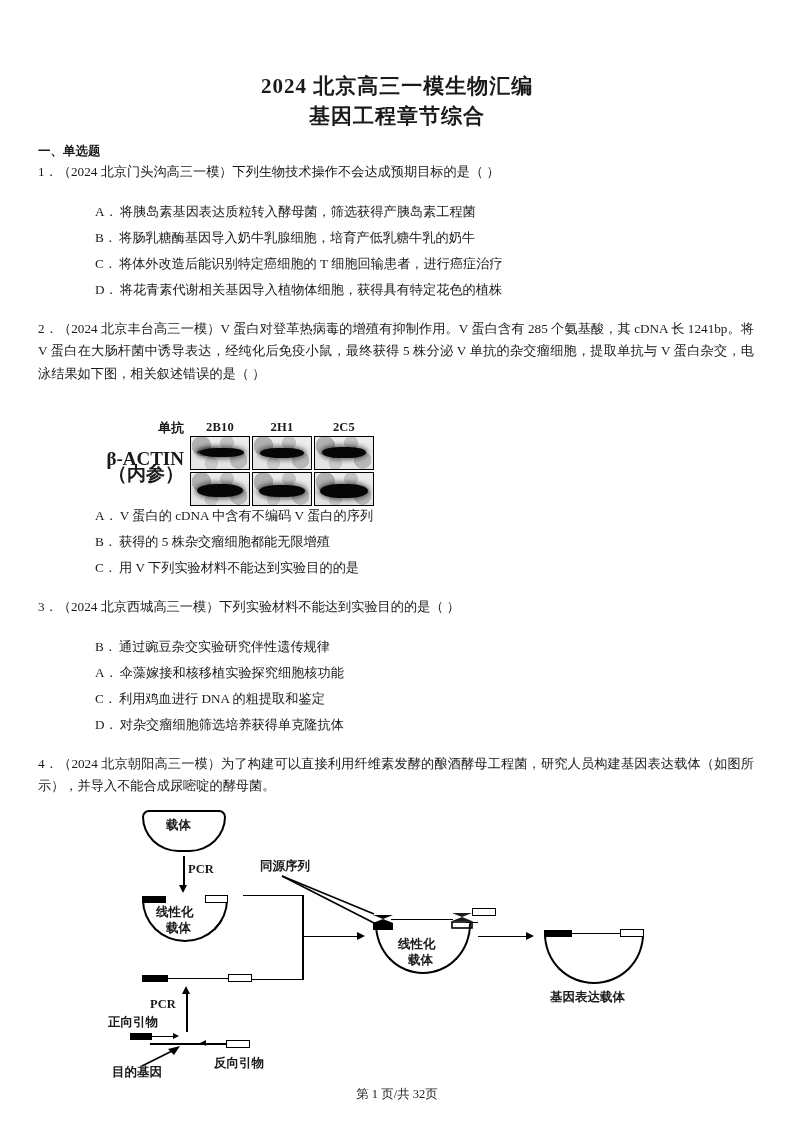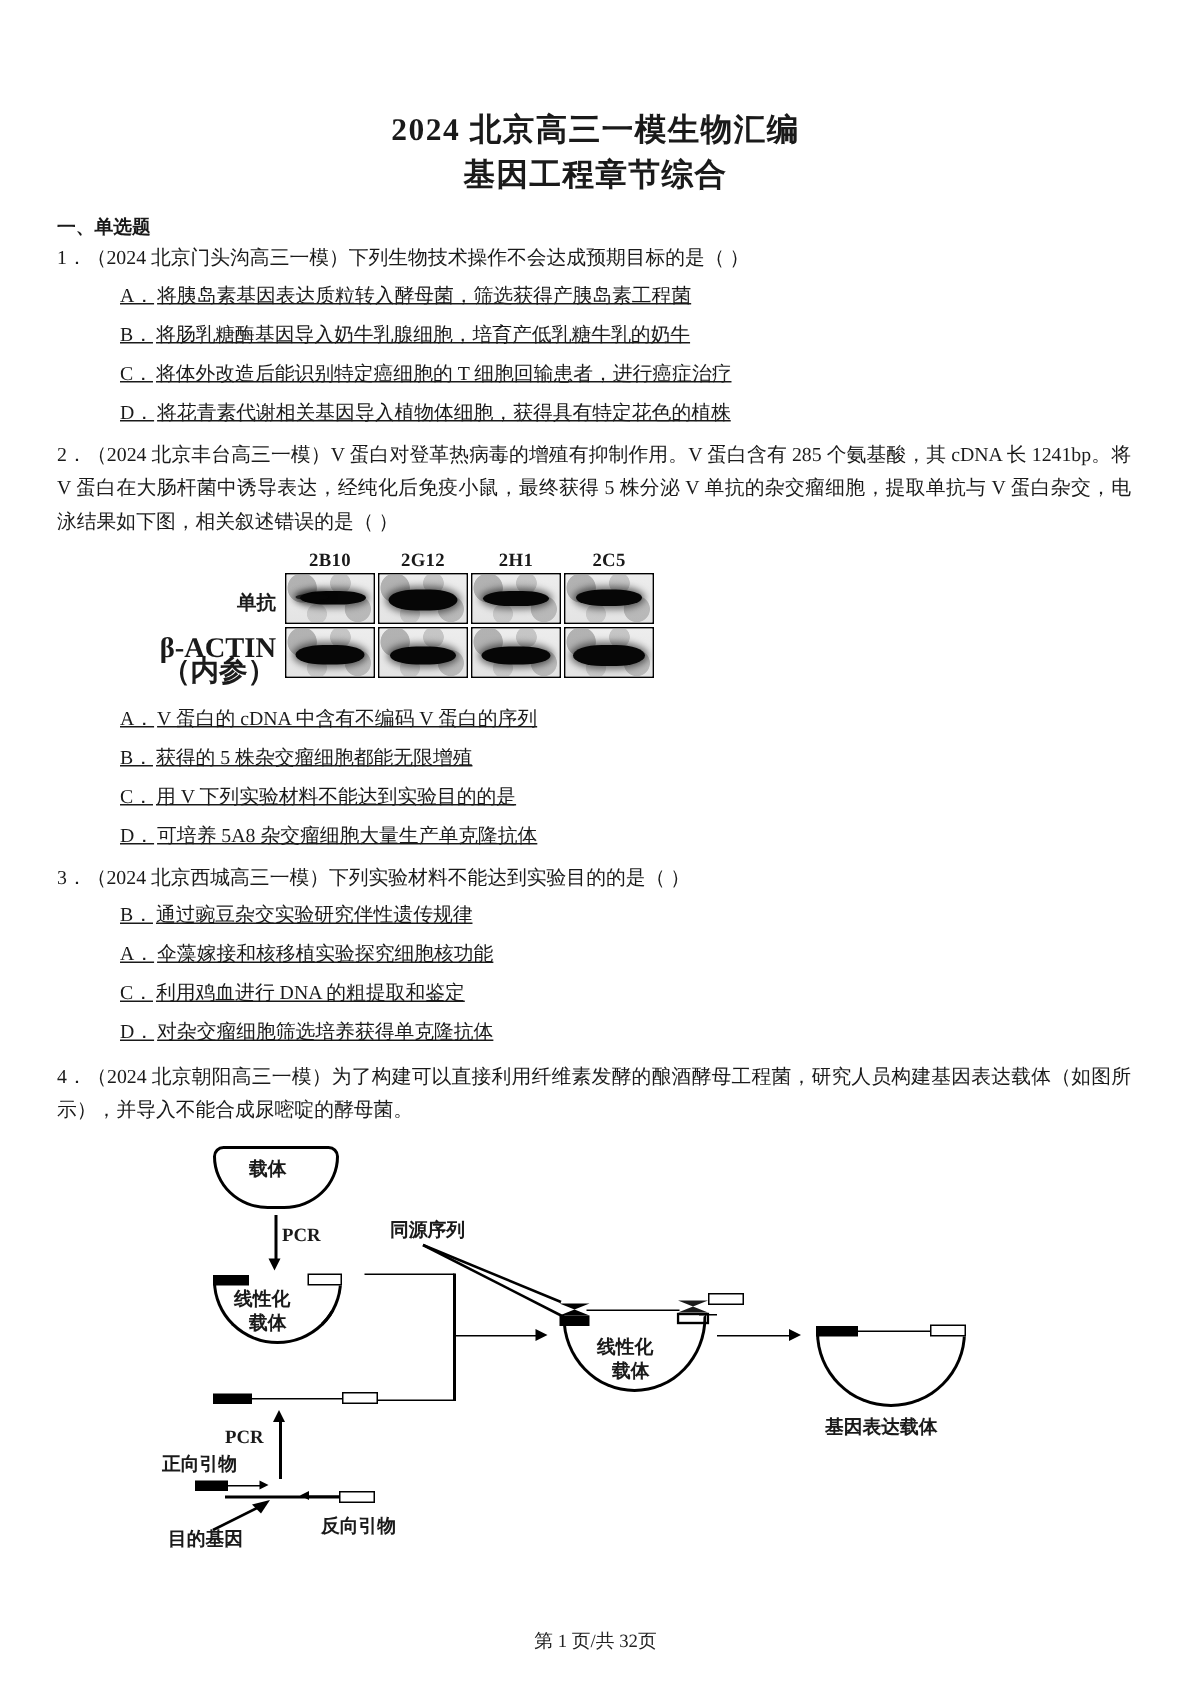--- a/index.html
+++ b/index.html
@@ -55,21 +55,21 @@
     margin-bottom: 1px;
   }
   .q-block { margin-top: 0px; }
   .q-stem {
     font-size: 13.2px;
     line-height: 22.5px;
     text-indent: 0;
     margin: 0;
     text-align: justify;
   }
-  .options { margin: 0; padding: 0; text-decoration: underline; }
+  .options { margin: 15px; padding: 0; }
   .opt {
     font-size: 13.2px;
     line-height: 26px;
     padding-left: 42px;
     margin: 0;
     white-space: nowrap;
   }
   .opt .lbl { margin-right: 2px; }
 
   
@@ -112,20 +112,21 @@
     gap: 2px;
   }
   .gel-lane { width: 60px; }
   .gel-lane-title {
     font-size: 12.5px;
     font-weight: bold;
     text-align: center;
     line-height: 14px;
     margin-bottom: 2px;
     letter-spacing: 0.2px;
+    margin-top: 28px;
   }
   .gel-cell {
     position: relative;
     width: 60px;
     height: 34px;
     border: 1.6px solid #000;
     box-sizing: border-box;
     background: #f2f2f2;
     overflow: hidden;
     margin-bottom: 2px;
@@ -281,31 +282,20 @@
               <div class="noise"></div>
               <div class="band" style="width:44px;height:9px;top:11px;left:54%;"></div>
               <div class="band" style="width:22px;height:4px;top:13px;left:30%;opacity:.8;"></div>
             </div>
             <div class="gel-cell">
               <div class="noise"></div>
               <div class="band" style="width:46px;height:13px;top:11px;"></div>
             </div>
           </div>
 
-          <div class="gel-lane">
-            <div class="gel-lane-title">2G12</div>
-            <div class="gel-cell">
-              <div class="noise"></div>
-              <div class="band" style="width:46px;height:14px;top:10px;"></div>
-            </div>
-            <div class="gel-cell">
-              <div class="noise"></div>
-              <div class="band" style="width:44px;height:12px;top:12px;"></div>
-            </div>
-          </div>
 
           <div class="gel-lane">
             <div class="gel-lane-title">2H1</div>
             <div class="gel-cell">
               <div class="noise"></div>
               <div class="band" style="width:44px;height:10px;top:11px;"></div>
             </div>
             <div class="gel-cell">
               <div class="noise"></div>
               <div class="band" style="width:46px;height:12px;top:12px;"></div>
@@ -325,21 +315,20 @@
             </div>
           </div>
 
         </div>
       </div>
 
       <div class="options">
         <div class="opt"><span class="lbl">A．</span><span>V 蛋白的 cDNA 中含有不编码 V 蛋白的序列</span></div>
         <div class="opt"><span class="lbl">B．</span><span>获得的 5 株杂交瘤细胞都能无限增殖</span></div>
         <div class="opt"><span class="lbl">C．</span><span>用 V 下列实验材料不能达到实验目的的是</span></div>
-        <div class="opt"><span class="lbl">D．</span><span>可培养 5A8 杂交瘤细胞大量生产单克隆抗体</span></div>
       </div>
     </div>
 
     <div class="q-block" style="margin-top:4px;">
       <p class="q-stem">3．（2024 北京西城高三一模）下列实验材料不能达到实验目的的是（    ）</p>
       <div class="options">
         <div class="opt"><span class="lbl">B．</span><span>通过豌豆杂交实验研究伴性遗传规律</span></div>
         <div class="opt"><span class="lbl">A．</span><span>伞藻嫁接和核移植实验探究细胞核功能</span></div>
         <div class="opt"><span class="lbl">C．</span><span>利用鸡血进行 DNA 的粗提取和鉴定</span></div>
         <div class="opt"><span class="lbl">D．</span><span>对杂交瘤细胞筛选培养获得单克隆抗体</span></div>

